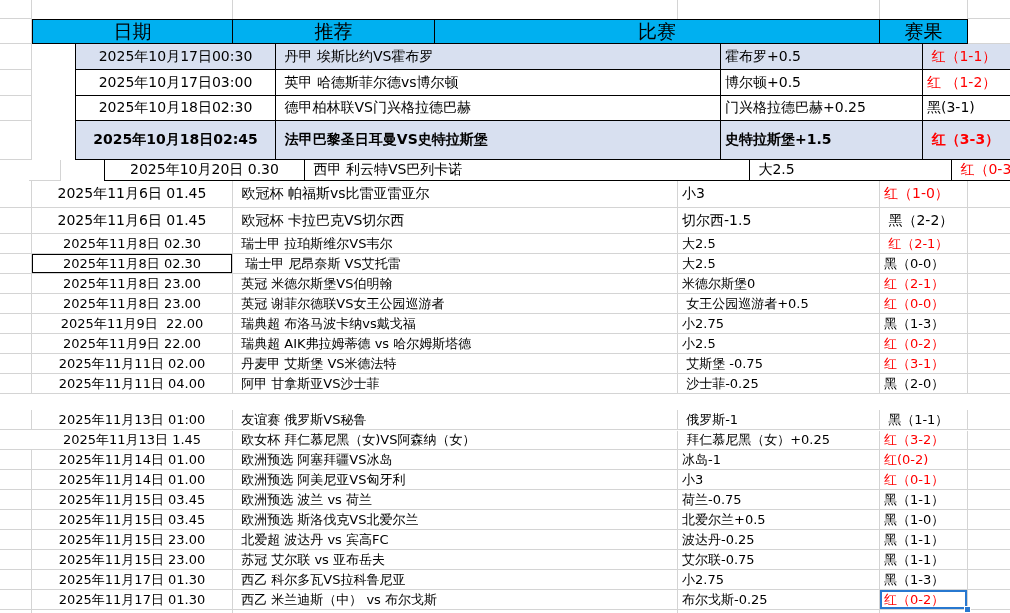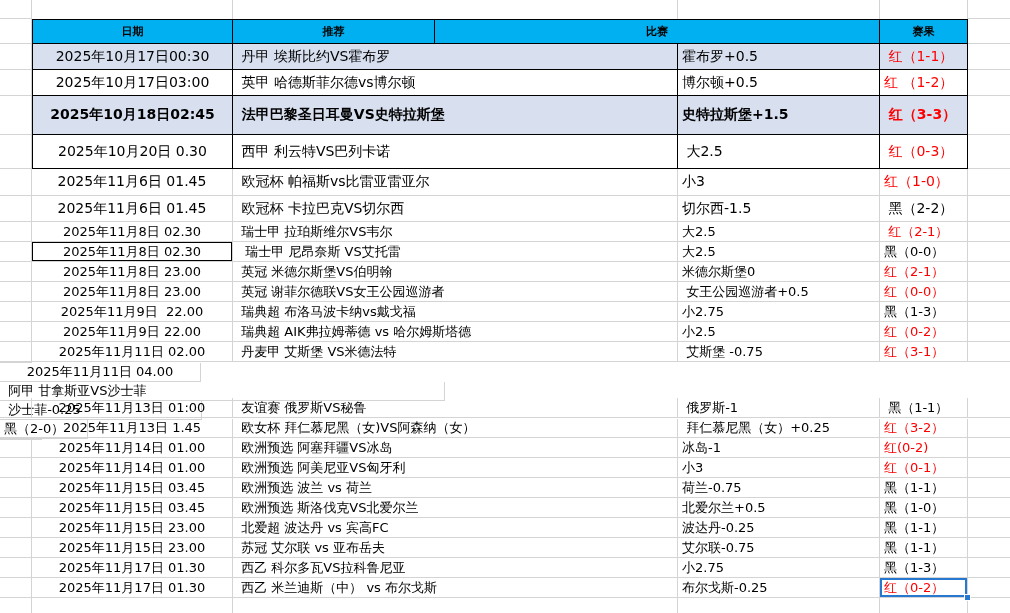--- a/index.html
+++ b/index.html
@@ -11,25 +11,25 @@
        white-space: pre; border-right: 1px solid #D4D4D4; border-bottom: 1px solid #D4D4D4;
        color: #000; font-size: 13px; }
   .w0 { width: 32px; }
   .w1 { width: 201px; }
   .w2 { width: 445px; }
   .w3 { width: 202px; }
   .w4 { width: 88px; }
   .w5 { width: 42px; border-right: none; }
   .nobot { border-bottom: none; }
   .lg { font-size: 14px; }
-  .hd { background: var(--hdr); font-weight: bold; font-size: 11px; justify-content: center;
+  .hd { background: var(--hdr); font-weight: normal; font-size: 19px; justify-content: center;
         border-top: 1px solid #000; border-right-color: #000; border-bottom-color: #000; }
   .hd.first { border-left: 1px solid #000; }
   .tb { border-right-color: #000; border-bottom-color: #000; }
-  .tb.first { border-left: 1px solid #000; }
+  .tb.first { border-left: 1px solid #000; margin-left: 43px; }
   .band { background: var(--band); }
   .date { justify-content: center; }
   .match, .tip, .result { padding-left: 4px; }
   .red { color: var(--red); }
   .blk { color: #000; }
   .boxed { box-shadow: inset 0 0 0 1px #000; }
   .selected { box-shadow: inset 0 0 0 2px var(--sel); position: relative; overflow: visible; z-index: 4; }
   .fill-handle { position: absolute; right: -4px; bottom: -4px; width: 7px; height: 7px;
                  background: var(--sel); border: 1px solid #fff; z-index: 6; }
 </style>
@@ -66,29 +66,37 @@
         <div class="c w5"></div>
       </div>
       <div class="row" style="height: 26px; text-align: right;">
         <div class="c w0"></div>
         <div class="c w1 date lg tb first">2025年10月17日03:00</div>
         <div class="c w2 match lg tb"> 英甲 哈德斯菲尔德vs博尔顿</div>
         <div class="c w3 tip lg tb">博尔顿+0.5</div>
         <div class="c w4 result red lg tb">红 （1-2）</div>
         <div class="c w5"></div>
       </div>
+      <div class="row" style="height: 25px;">
+        <div class="c w0"></div>
+        <div class="c w1 date lg tb first">2025年10月18日02:30</div>
+        <div class="c w2 match lg tb"> 德甲柏林联VS门兴格拉德巴赫</div>
+        <div class="c w3 tip lg tb">门兴格拉德巴赫+0.25</div>
+        <div class="c w4 result blk lg tb">黑(3-1)</div>
+        <div class="c w5"></div>
+      </div>
       <div class="row" style="height: 39px; font-weight: bold;">
         <div class="c w0"></div>
         <div class="c w1 date lg tb band first">2025年10月18日02:45</div>
         <div class="c w2 match lg tb band"> 法甲巴黎圣日耳曼VS史特拉斯堡</div>
         <div class="c w3 tip lg tb band">史特拉斯堡+1.5</div>
         <div class="c w4 result red lg tb band"> 红（3-3）</div>
         <div class="c w5"></div>
       </div>
-      <div class="row" style="height: 34px;">
+      <div class="row" style="height: 21px; padding-left: 29px;">
         <div class="c w0"></div>
         <div class="c w1 date lg tb first">2025年10月20日 0.30</div>
         <div class="c w2 match lg tb"> 西甲 利云特VS巴列卡诺</div>
         <div class="c w3 tip lg tb"> 大2.5</div>
         <div class="c w4 result red lg tb"> 红（0-3）</div>
         <div class="c w5"></div>
       </div>
       <div class="row" style="height: 27px;">
         <div class="c w0"></div>
         <div class="c w1 date lg">2025年11月6日 01.45</div>
@@ -154,21 +162,21 @@
         <div class="c w5"></div>
       </div>
       <div class="row" style="height: 20px;">
         <div class="c w0"></div>
         <div class="c w1 date">2025年11月11日 02.00</div>
         <div class="c w2 match"> 丹麦甲 艾斯堡 VS米德法特</div>
         <div class="c w3 tip"> 艾斯堡 -0.75</div>
         <div class="c w4 result red">红（3-1）</div>
         <div class="c w5"></div>
       </div>
-      <div class="row" style="height: 20px; flex-direction: column;">
+      <div class="row" style="height: 20px;">
         <div class="c w0"></div>
         <div class="c w1 date">2025年11月11日 04.00</div>
         <div class="c w2 match"> 阿甲 甘拿斯亚VS沙士菲</div>
         <div class="c w3 tip"> 沙士菲-0.25</div>
         <div class="c w4 result blk">黑（2-0）</div>
         <div class="c w5"></div>
       </div>
       <div class="row" style="height: 20px; margin-top: 16px;">
         <div class="c w0"></div>
         <div class="c w1 date">2025年11月13日 01:00</div>

